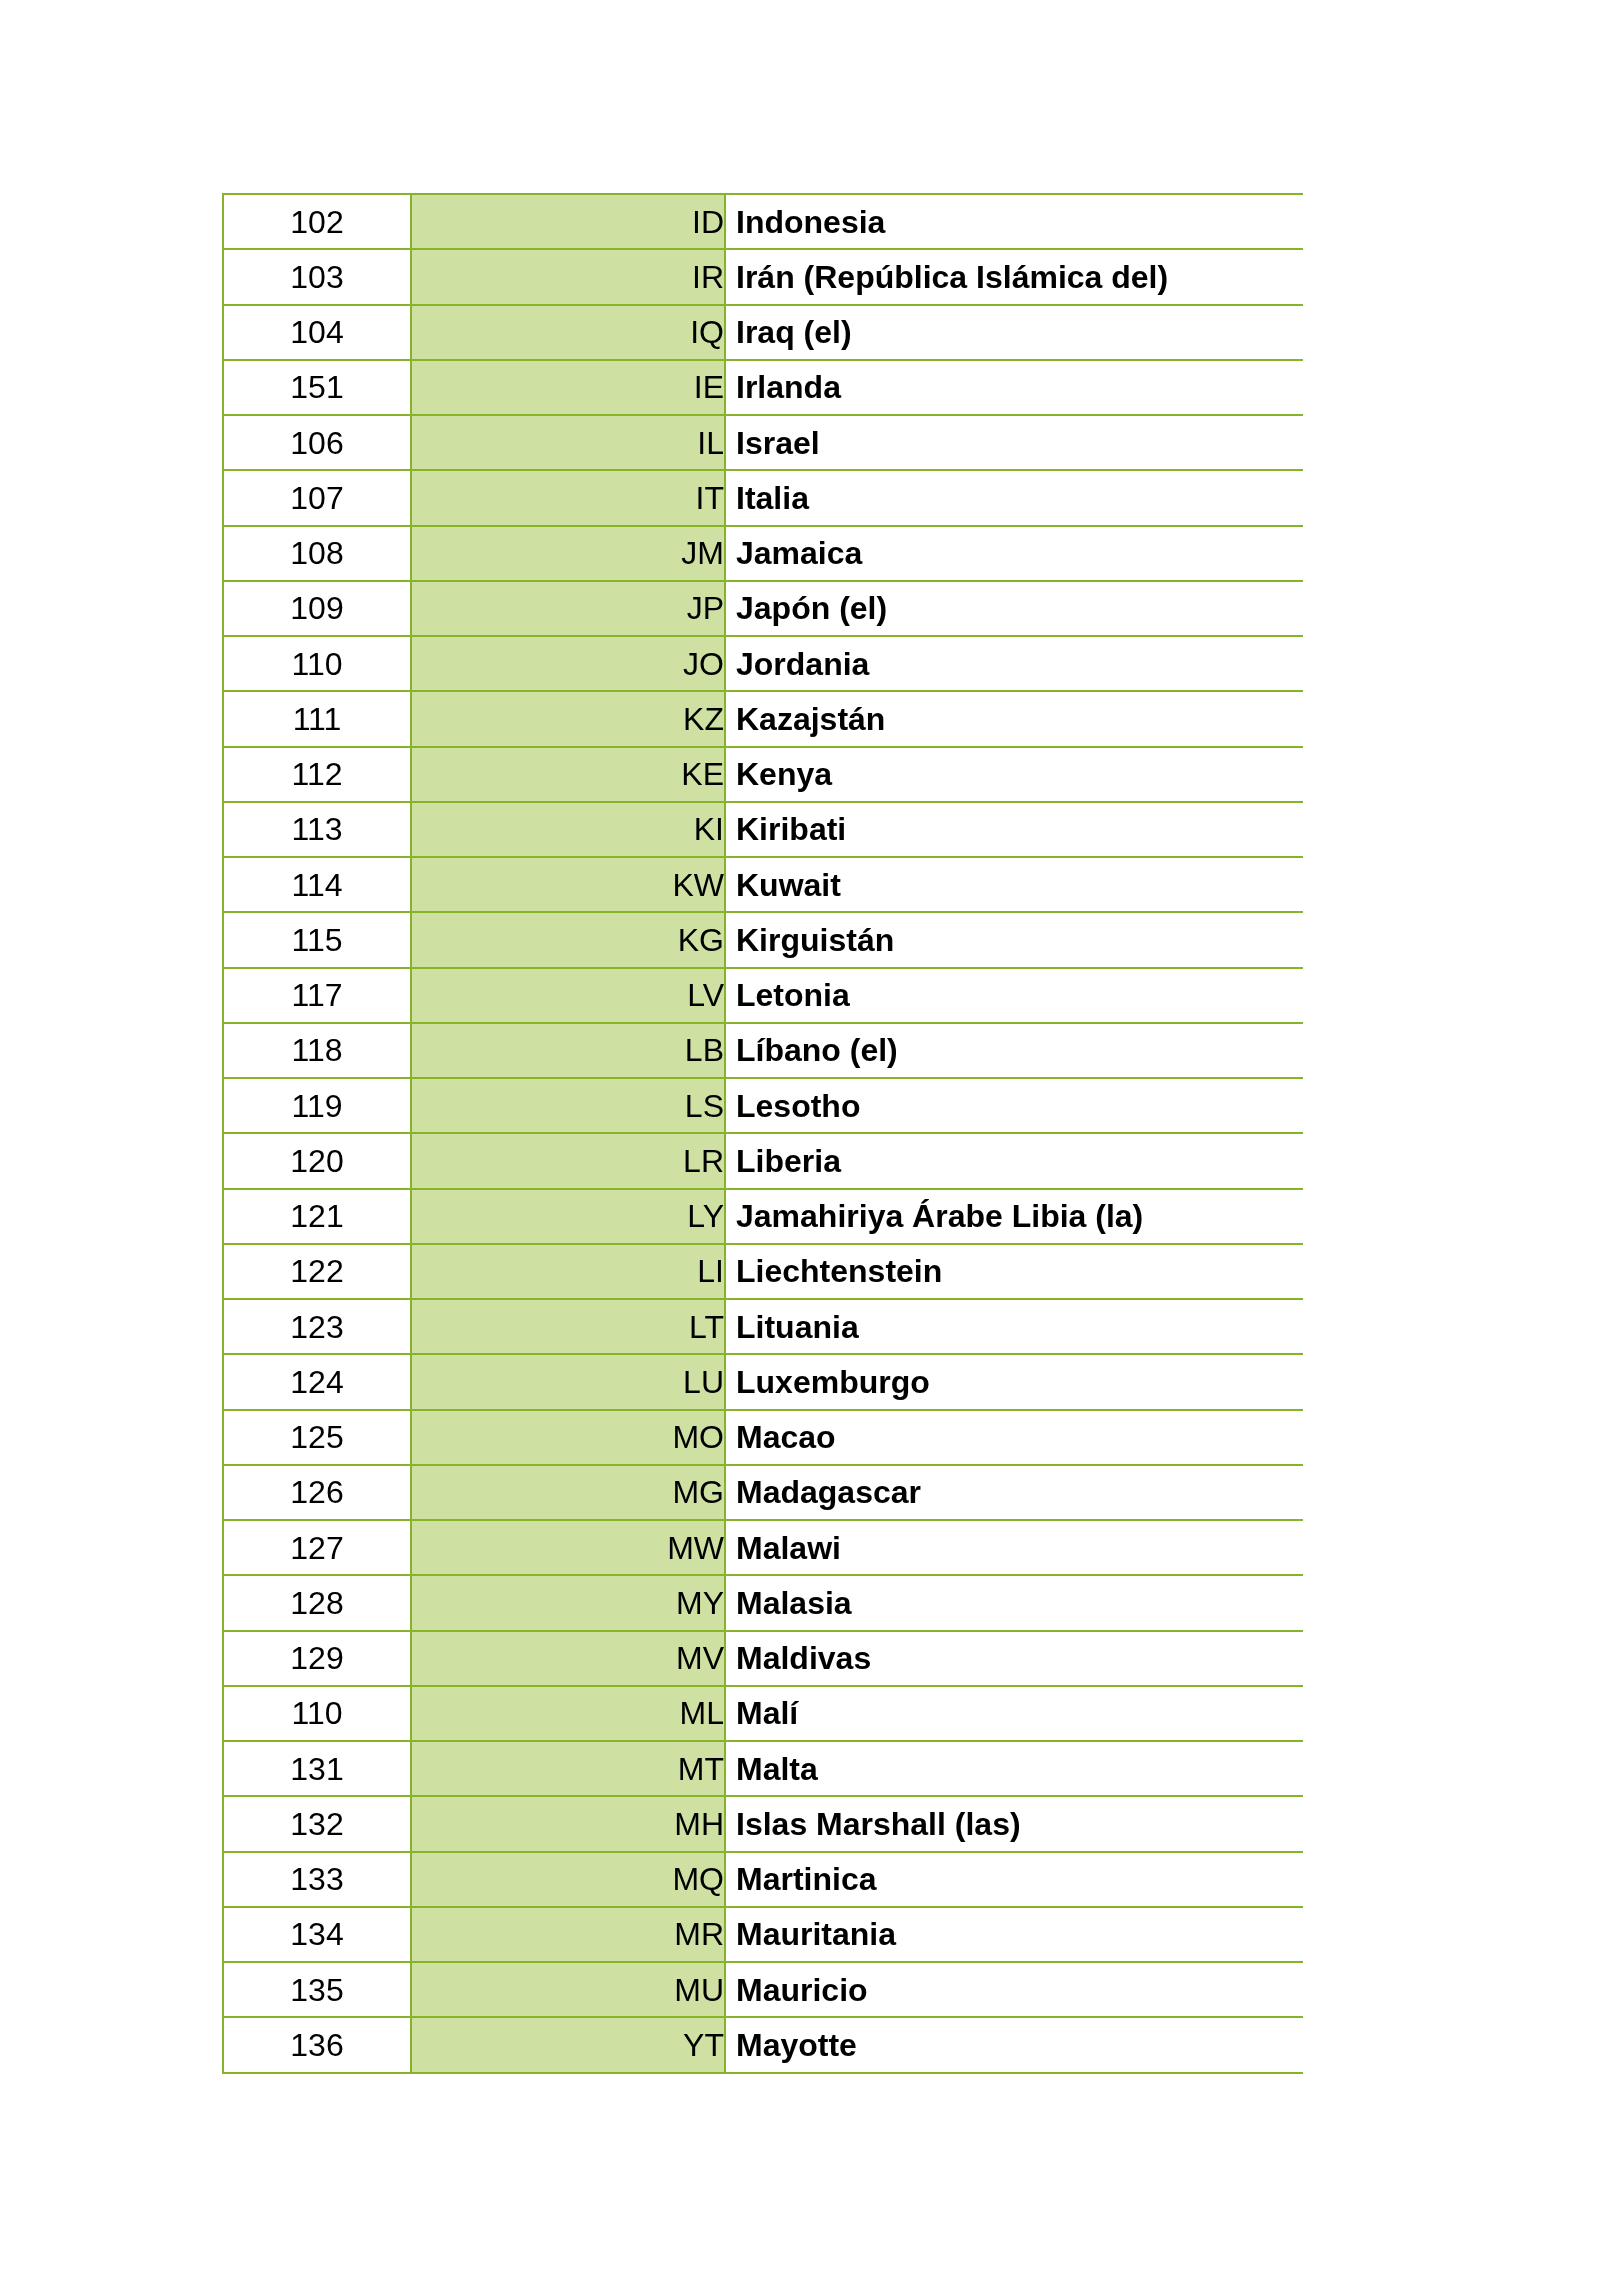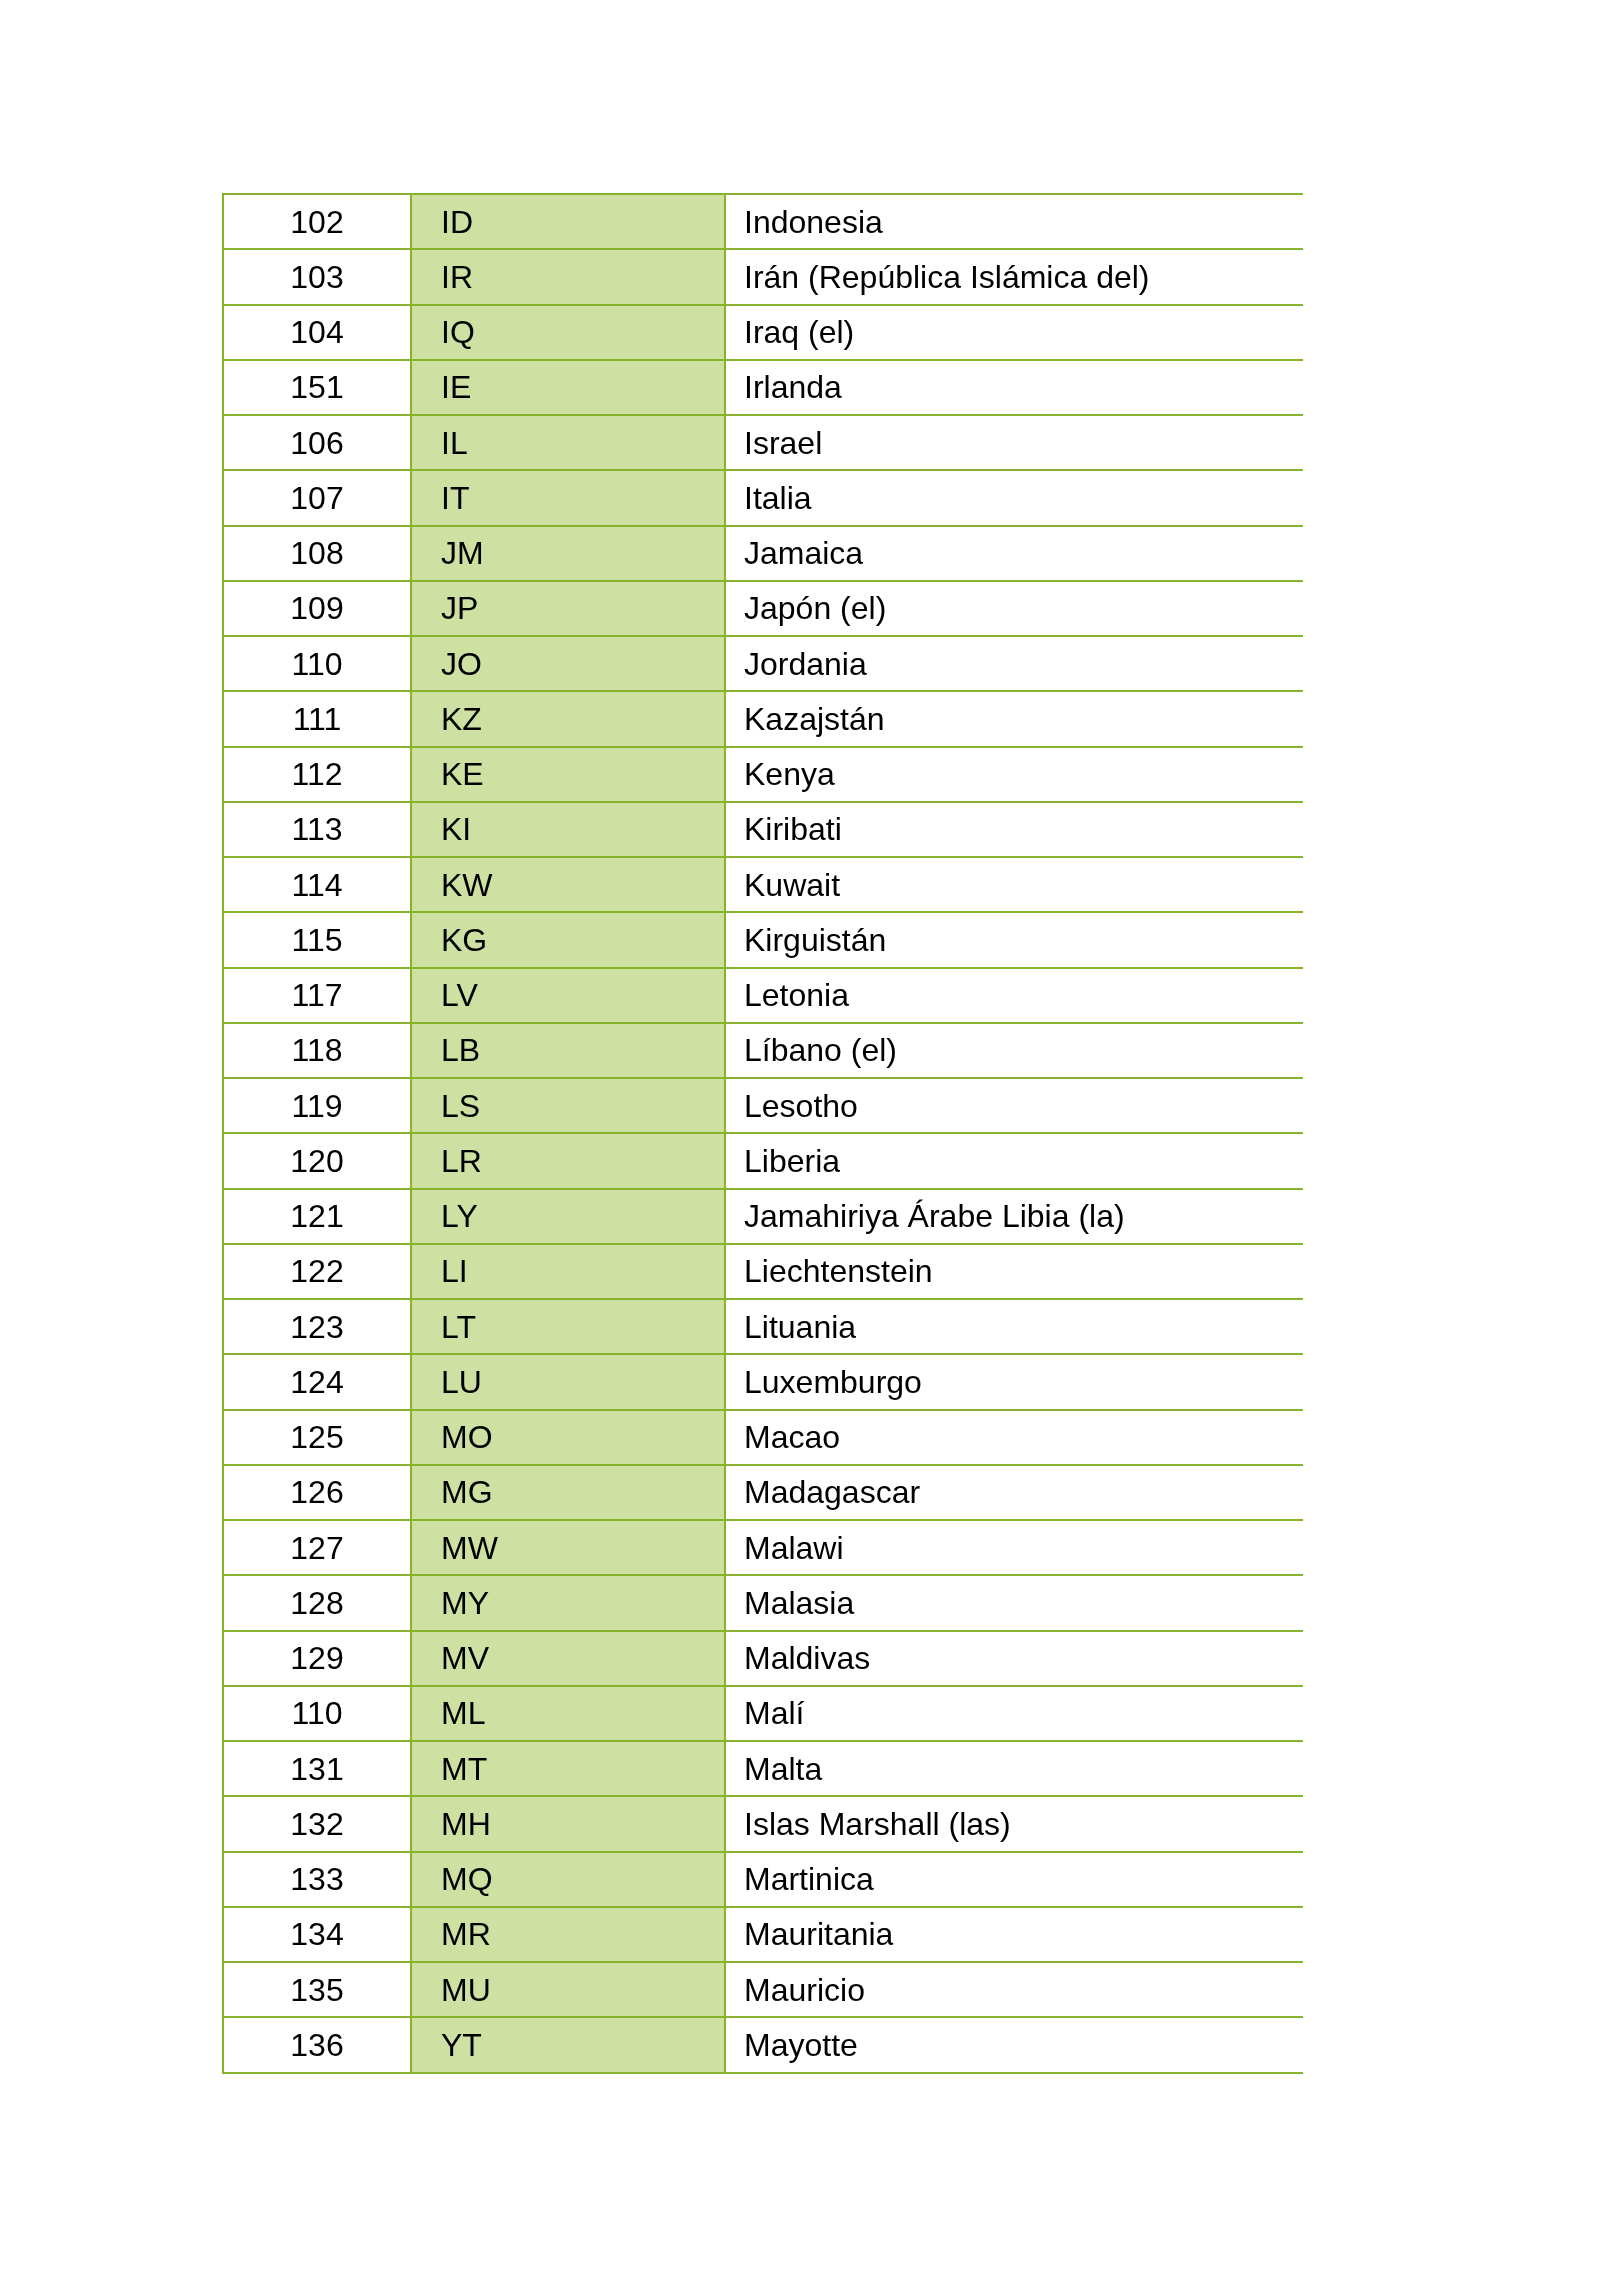--- a/index.html
+++ b/index.html
@@ -39,28 +39,29 @@
     vertical-align: middle;
     white-space: nowrap;
     overflow: hidden;
   }
   td.col-number {
     width: 188px;
     text-align: center;
   }
   td.col-code {
     width: 314px;
-    text-align: left;
+    text-align: right;
     background: var(--fill-color);
     padding-left: 29px;
   }
   td.col-name {
     width: 766px;
     text-align: left;
-    padding-left: 18px;
+    padding-left: 10px;
+    font-weight: bold;
   }
 </style>
 </head>
 <body>
 
 <div class="page">
   <table class="country-table">
     <colgroup>
       <col style="width:188px">
       <col style="width:314px">

